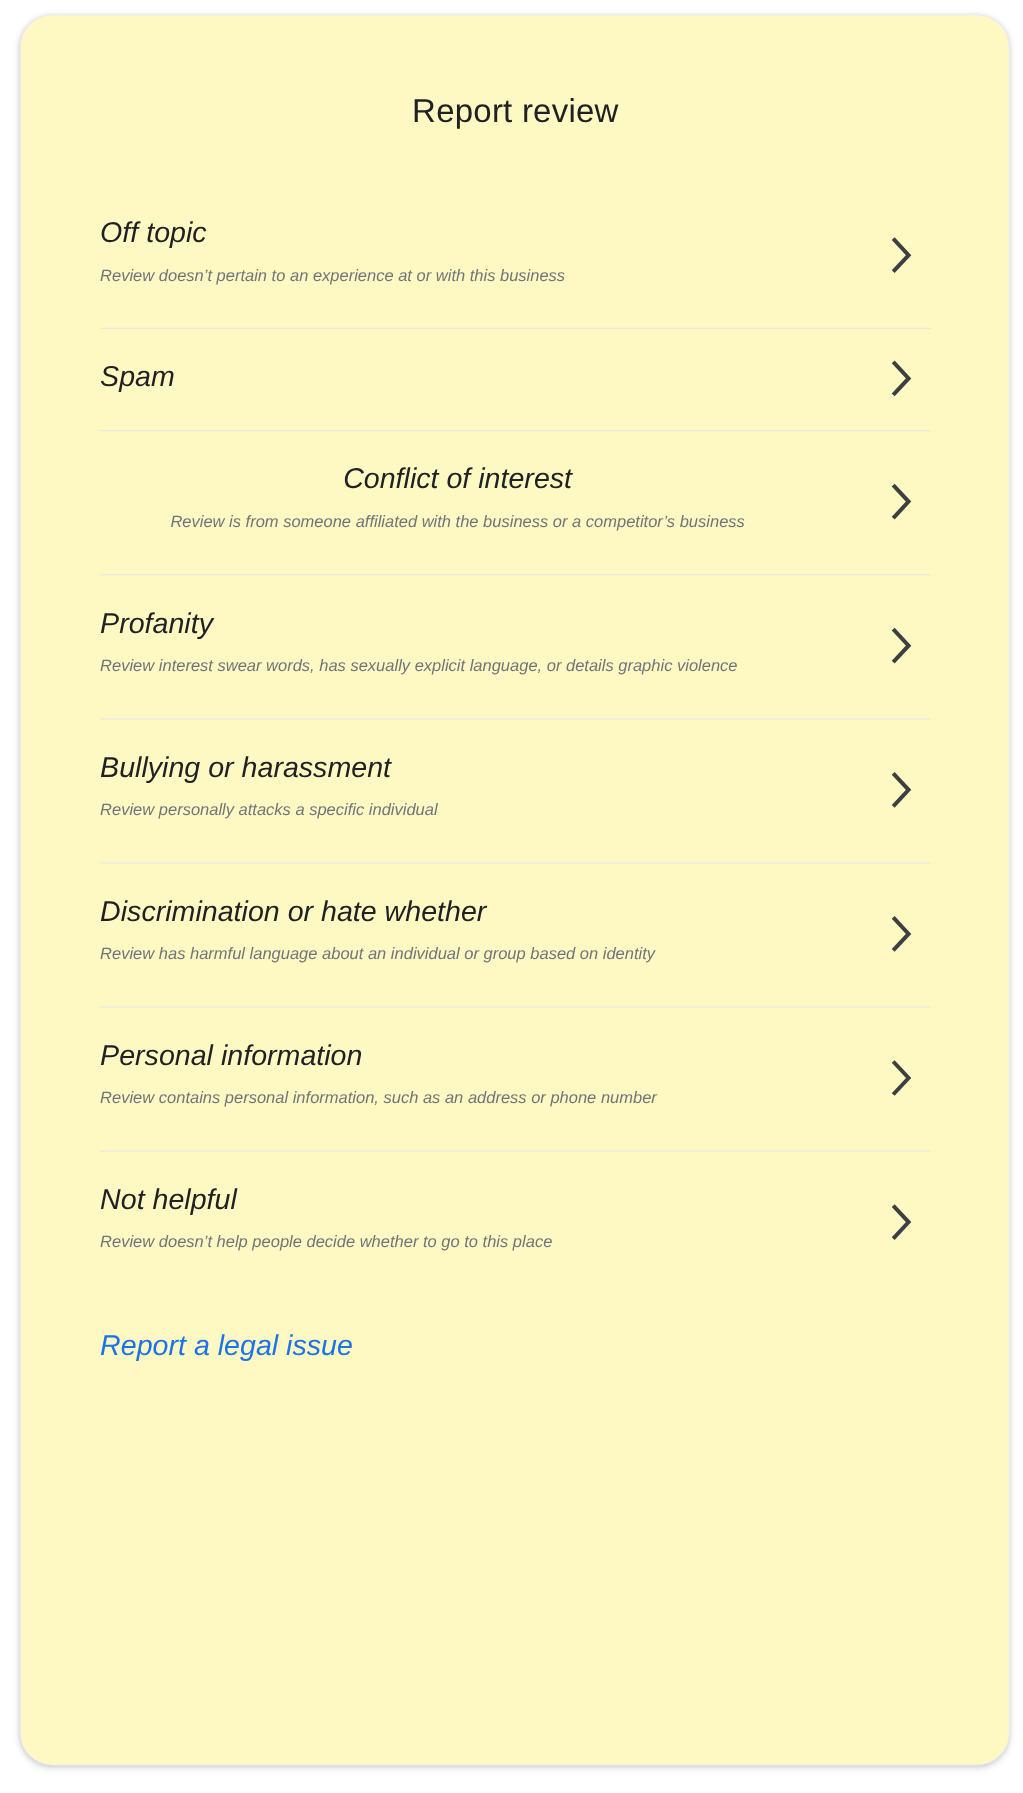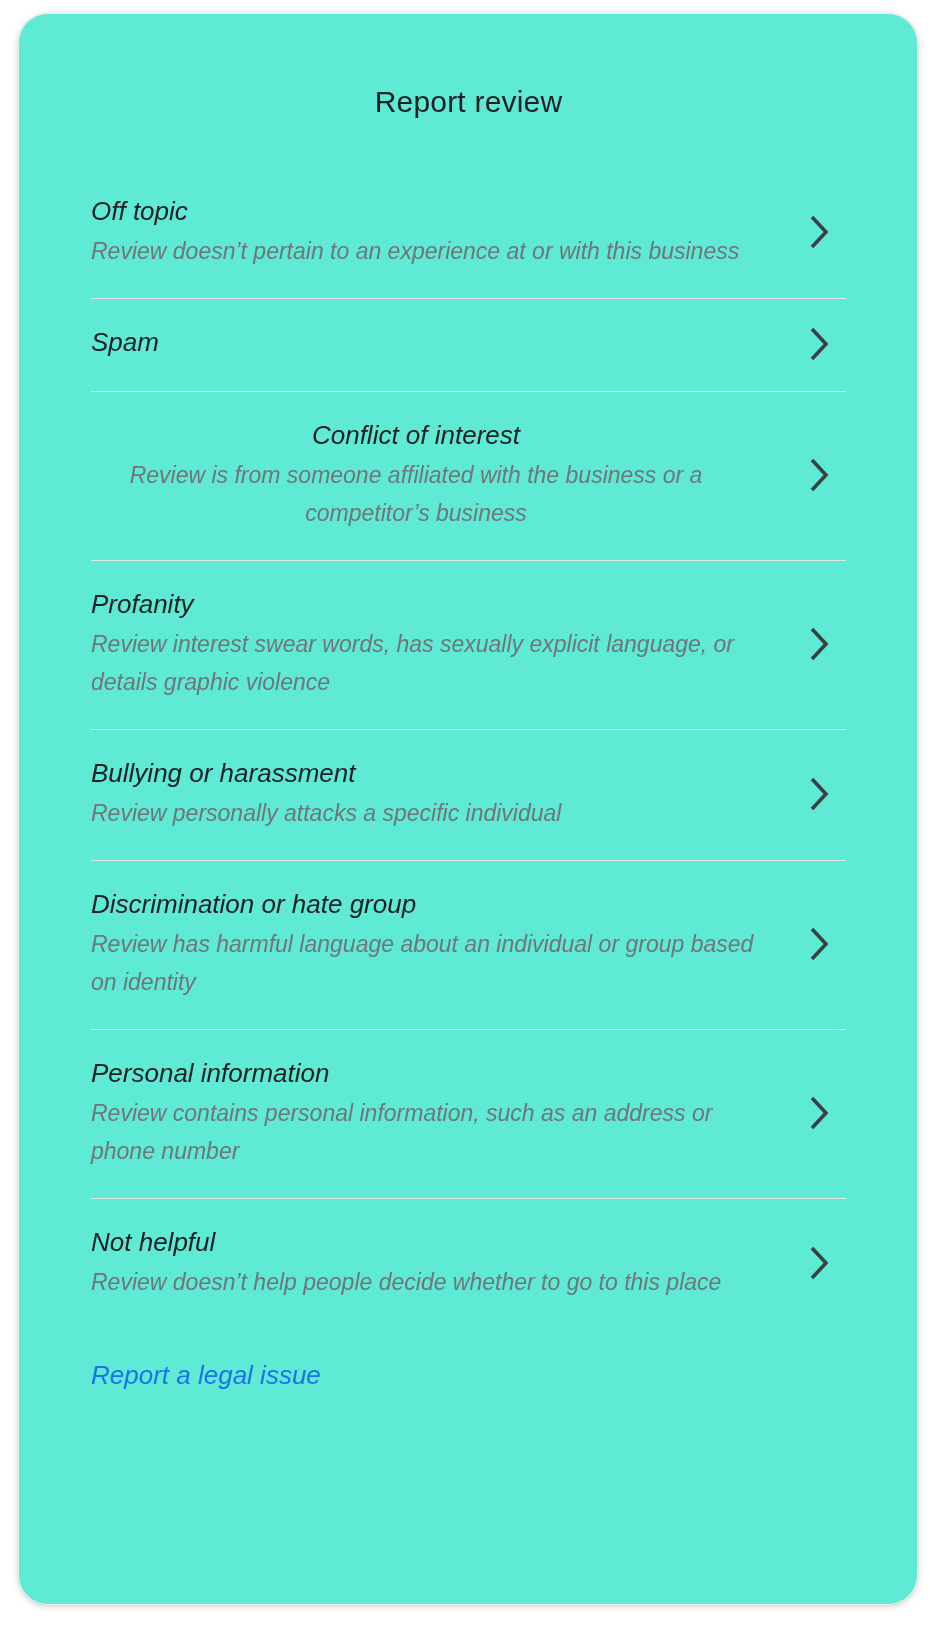--- a/index.html
+++ b/index.html
@@ -11,21 +11,21 @@
     overflow: hidden;
     font-family: "Liberation Sans", "DejaVu Sans", sans-serif;
   }
   .card {
     position: absolute;
     left: 18px;
     top: 13px;
     width: 900px;
     height: 1592px;
     box-sizing: border-box;
-    background: #5eead4;
+    background: #fef9c3;
     border: 1px solid #ececec;
     border-radius: 30px;
     box-shadow: 0 2px 7px rgba(60,64,67,0.18), 0 1px 3px rgba(60,64,67,0.10);
     padding: 70px 71px 0 72px;
   }
   .dialog-title {
     margin: 0 0 48px 0;
     font-size: 30px;
     line-height: 36px;
     font-weight: 500;
@@ -54,21 +54,21 @@
   .item:nth-child(2) .item-text { max-width: 700px; }
   .item:nth-child(3) .item-text { max-width: 650px; text-align: center; }
   .item-title {
     font-size: 26px;
     line-height: 34px;
     font-weight: 400;
     color: #202124;
     margin-bottom: 4px;
   }
   .item-desc {
-    font-size: 23px;
+    font-size: 15px;
     line-height: 38px;
     font-weight: 400;
     color: #70757a;
   }
   .chevron {
     flex: 0 0 auto;
     margin-left: auto;
     margin-right: 16px;
     width: 22px;
     height: 36px;
@@ -151,21 +151,21 @@
       </div>
       <span class="chevron">
         <svg width="22" height="36" viewBox="0 0 22 36">
             <path d="M4 3 L18 18 L4 33" fill="none" stroke-width="3.6" stroke-linejoin="miter" stroke="#3c4043"></path>
           </svg>
       </span>
     </li>
 
     <li class="item">
       <div class="item-text">
-        <div class="item-title">Discrimination or hate group</div>
+        <div class="item-title">Discrimination or hate whether</div>
         <div class="item-desc">Review has harmful language about an individual or group based on identity</div>
       </div>
       <span class="chevron">
         <svg width="22" height="36" viewBox="0 0 22 36">
             <path d="M4 3 L18 18 L4 33" fill="none" stroke-width="3.6" stroke-linejoin="miter" stroke="#3c4043"></path>
           </svg>
       </span>
     </li>
 
     <li class="item">

